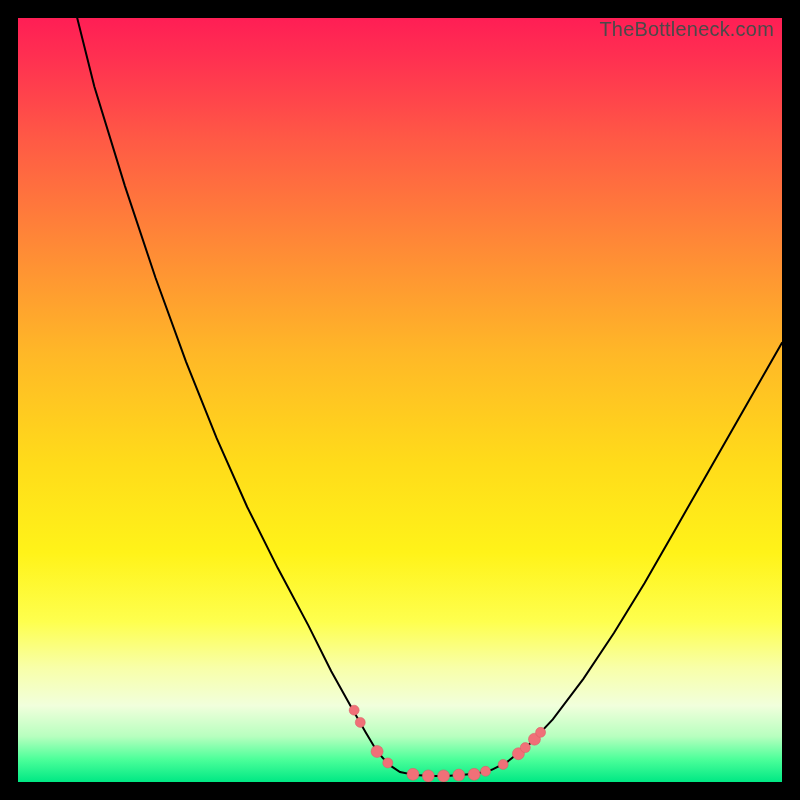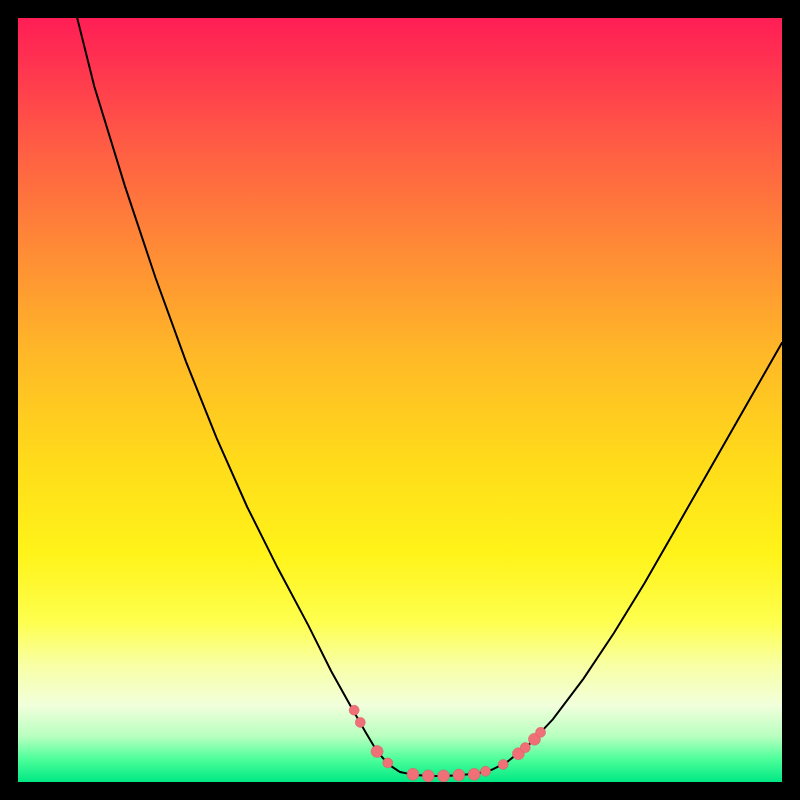--- a/index.html
+++ b/index.html
@@ -89,14 +89,15 @@
           <circle cx="440.83" cy="757.12" r="6" fill="#f07078" stroke="#d85a62" stroke-width="0.5"></circle>
           <circle cx="456.11" cy="756.36" r="6" fill="#f07078" stroke="#d85a62" stroke-width="0.5"></circle>
           <circle cx="467.57" cy="753.30" r="5" fill="#f07078" stroke="#d85a62" stroke-width="0.5"></circle>
           <circle cx="485.14" cy="746.43" r="5" fill="#f07078" stroke="#d85a62" stroke-width="0.5"></circle>
           <circle cx="500.42" cy="735.73" r="6" fill="#f07078" stroke="#d85a62" stroke-width="0.5"></circle>
           <circle cx="507.30" cy="729.62" r="5" fill="#f07078" stroke="#d85a62" stroke-width="0.5"></circle>
           <circle cx="516.46" cy="721.22" r="6" fill="#f07078" stroke="#d85a62" stroke-width="0.5"></circle>
           <circle cx="522.58" cy="714.34" r="5" fill="#f07078" stroke="#d85a62" stroke-width="0.5"></circle>
         </g>
     </svg>
+    <div class="watermark">TheBottleneck.com</div>
   </div>
 </div>
 
 </body></html>

